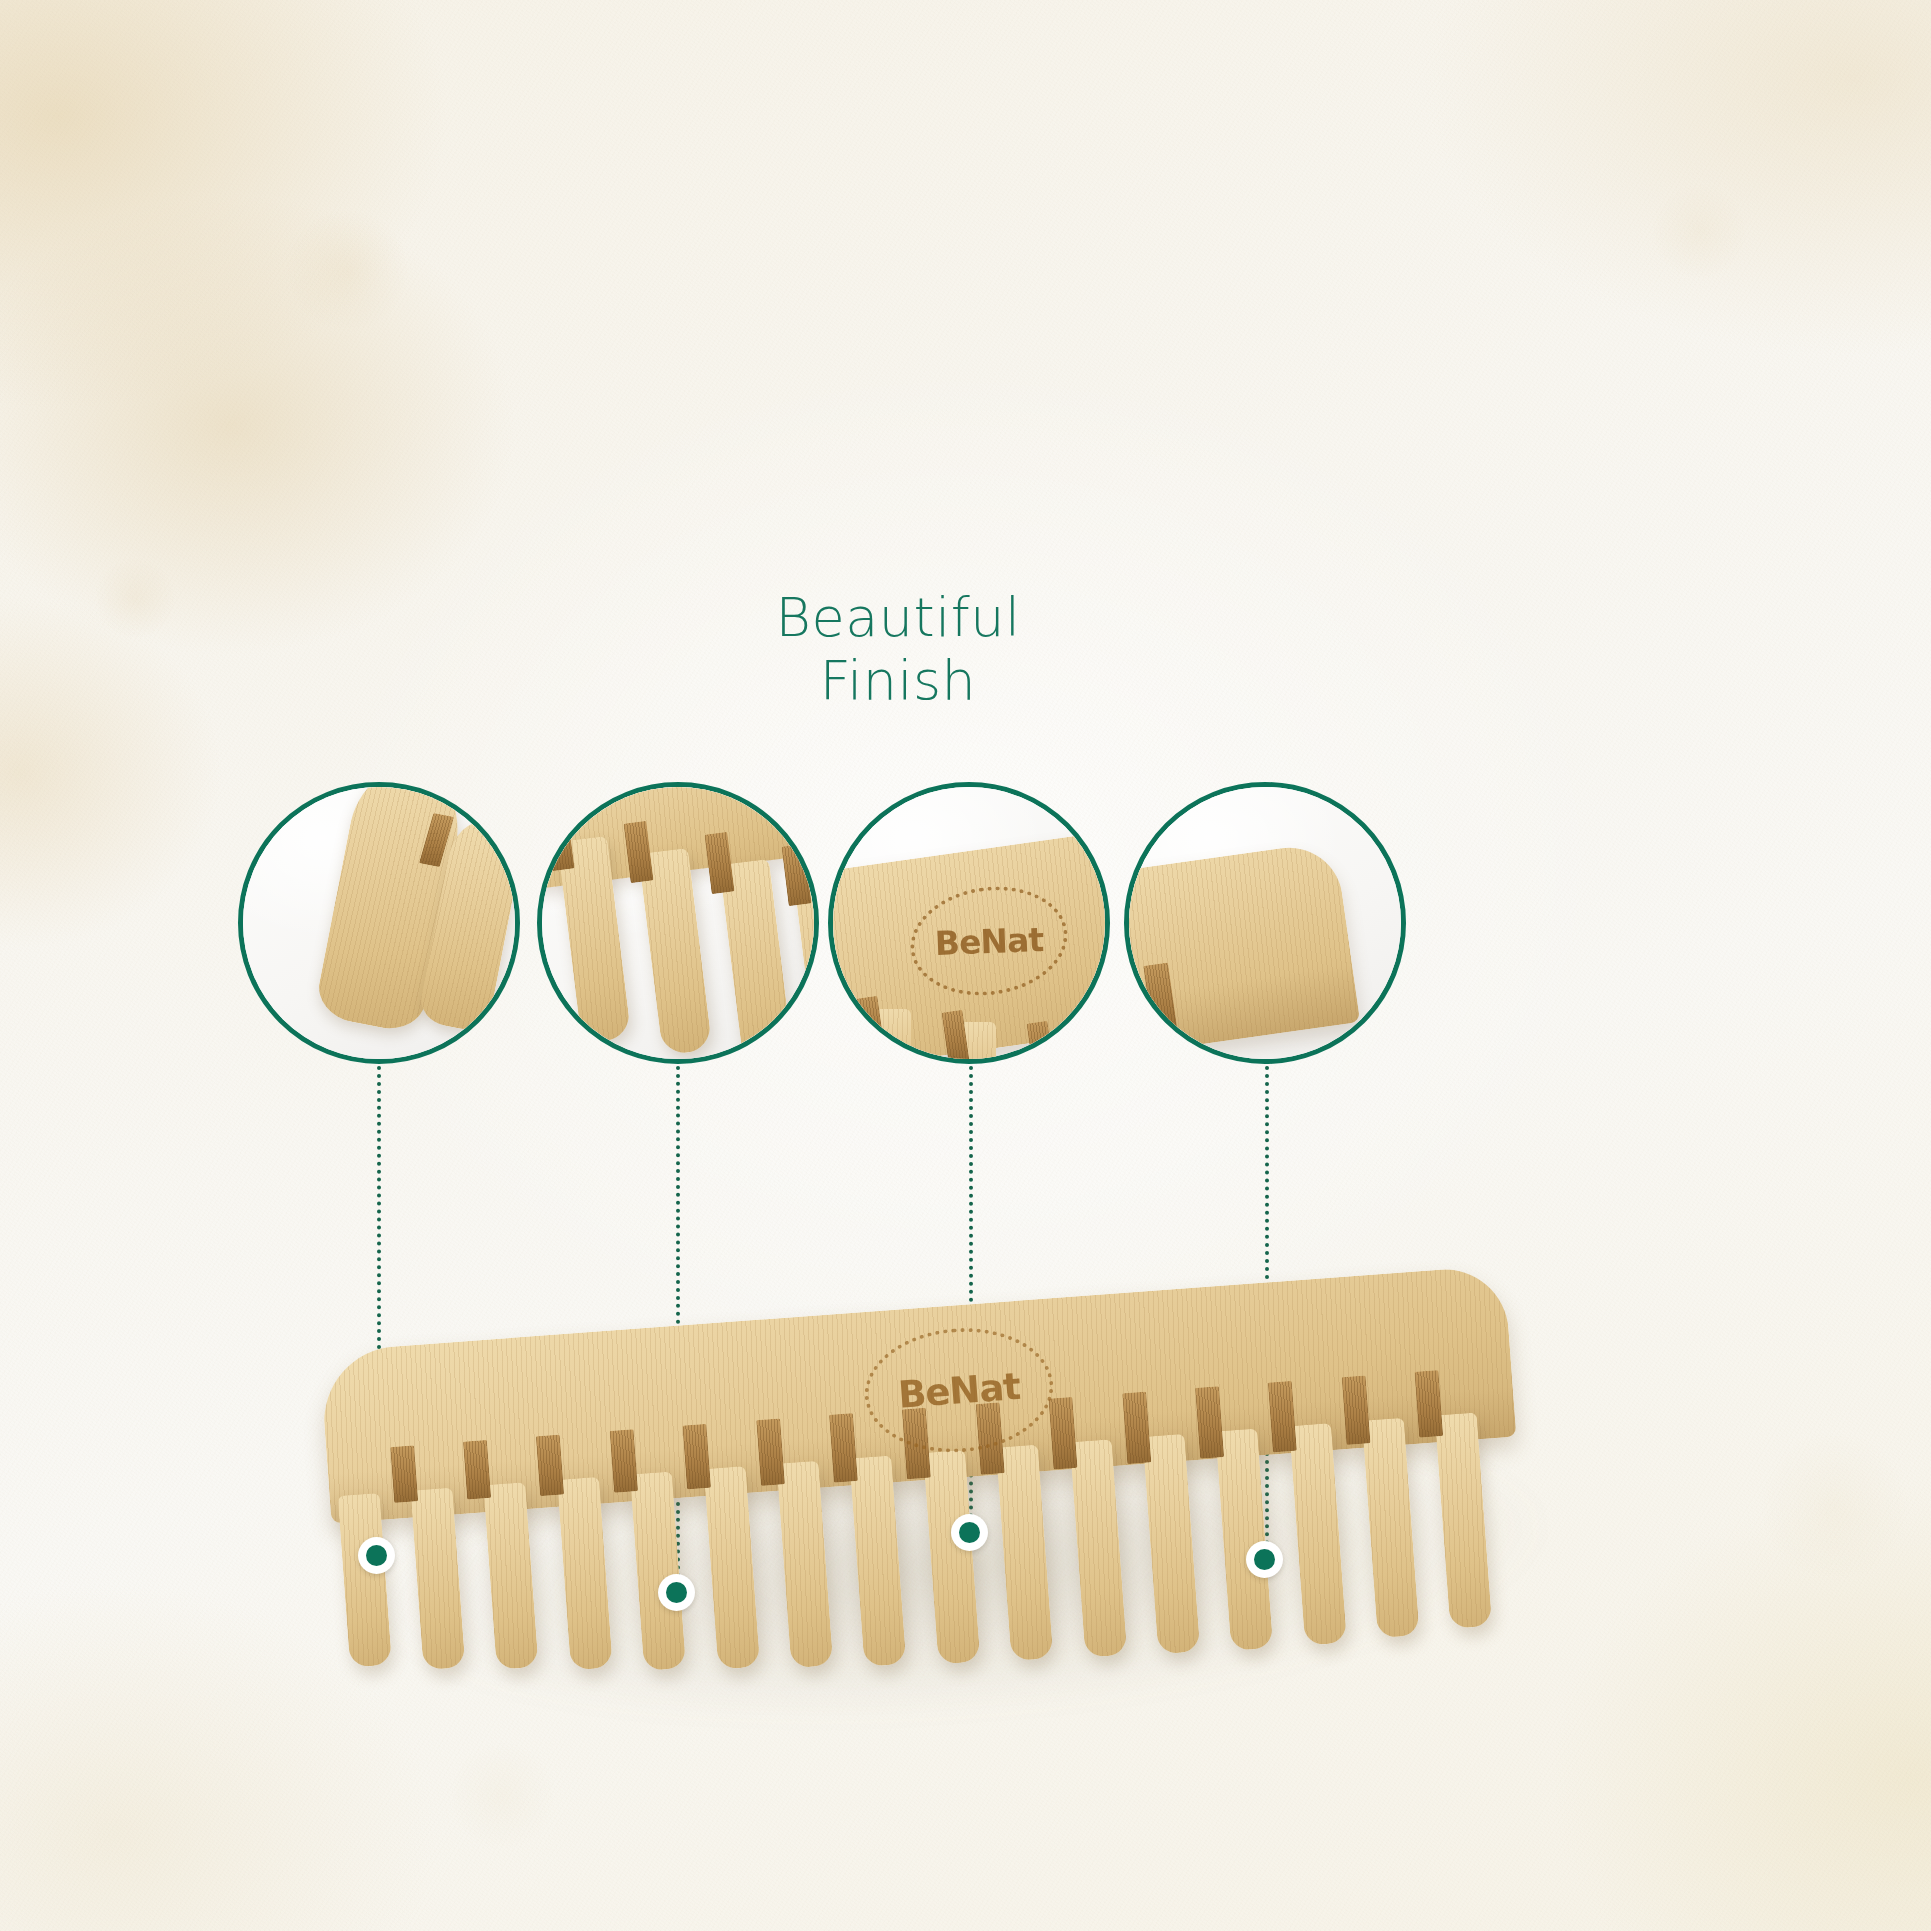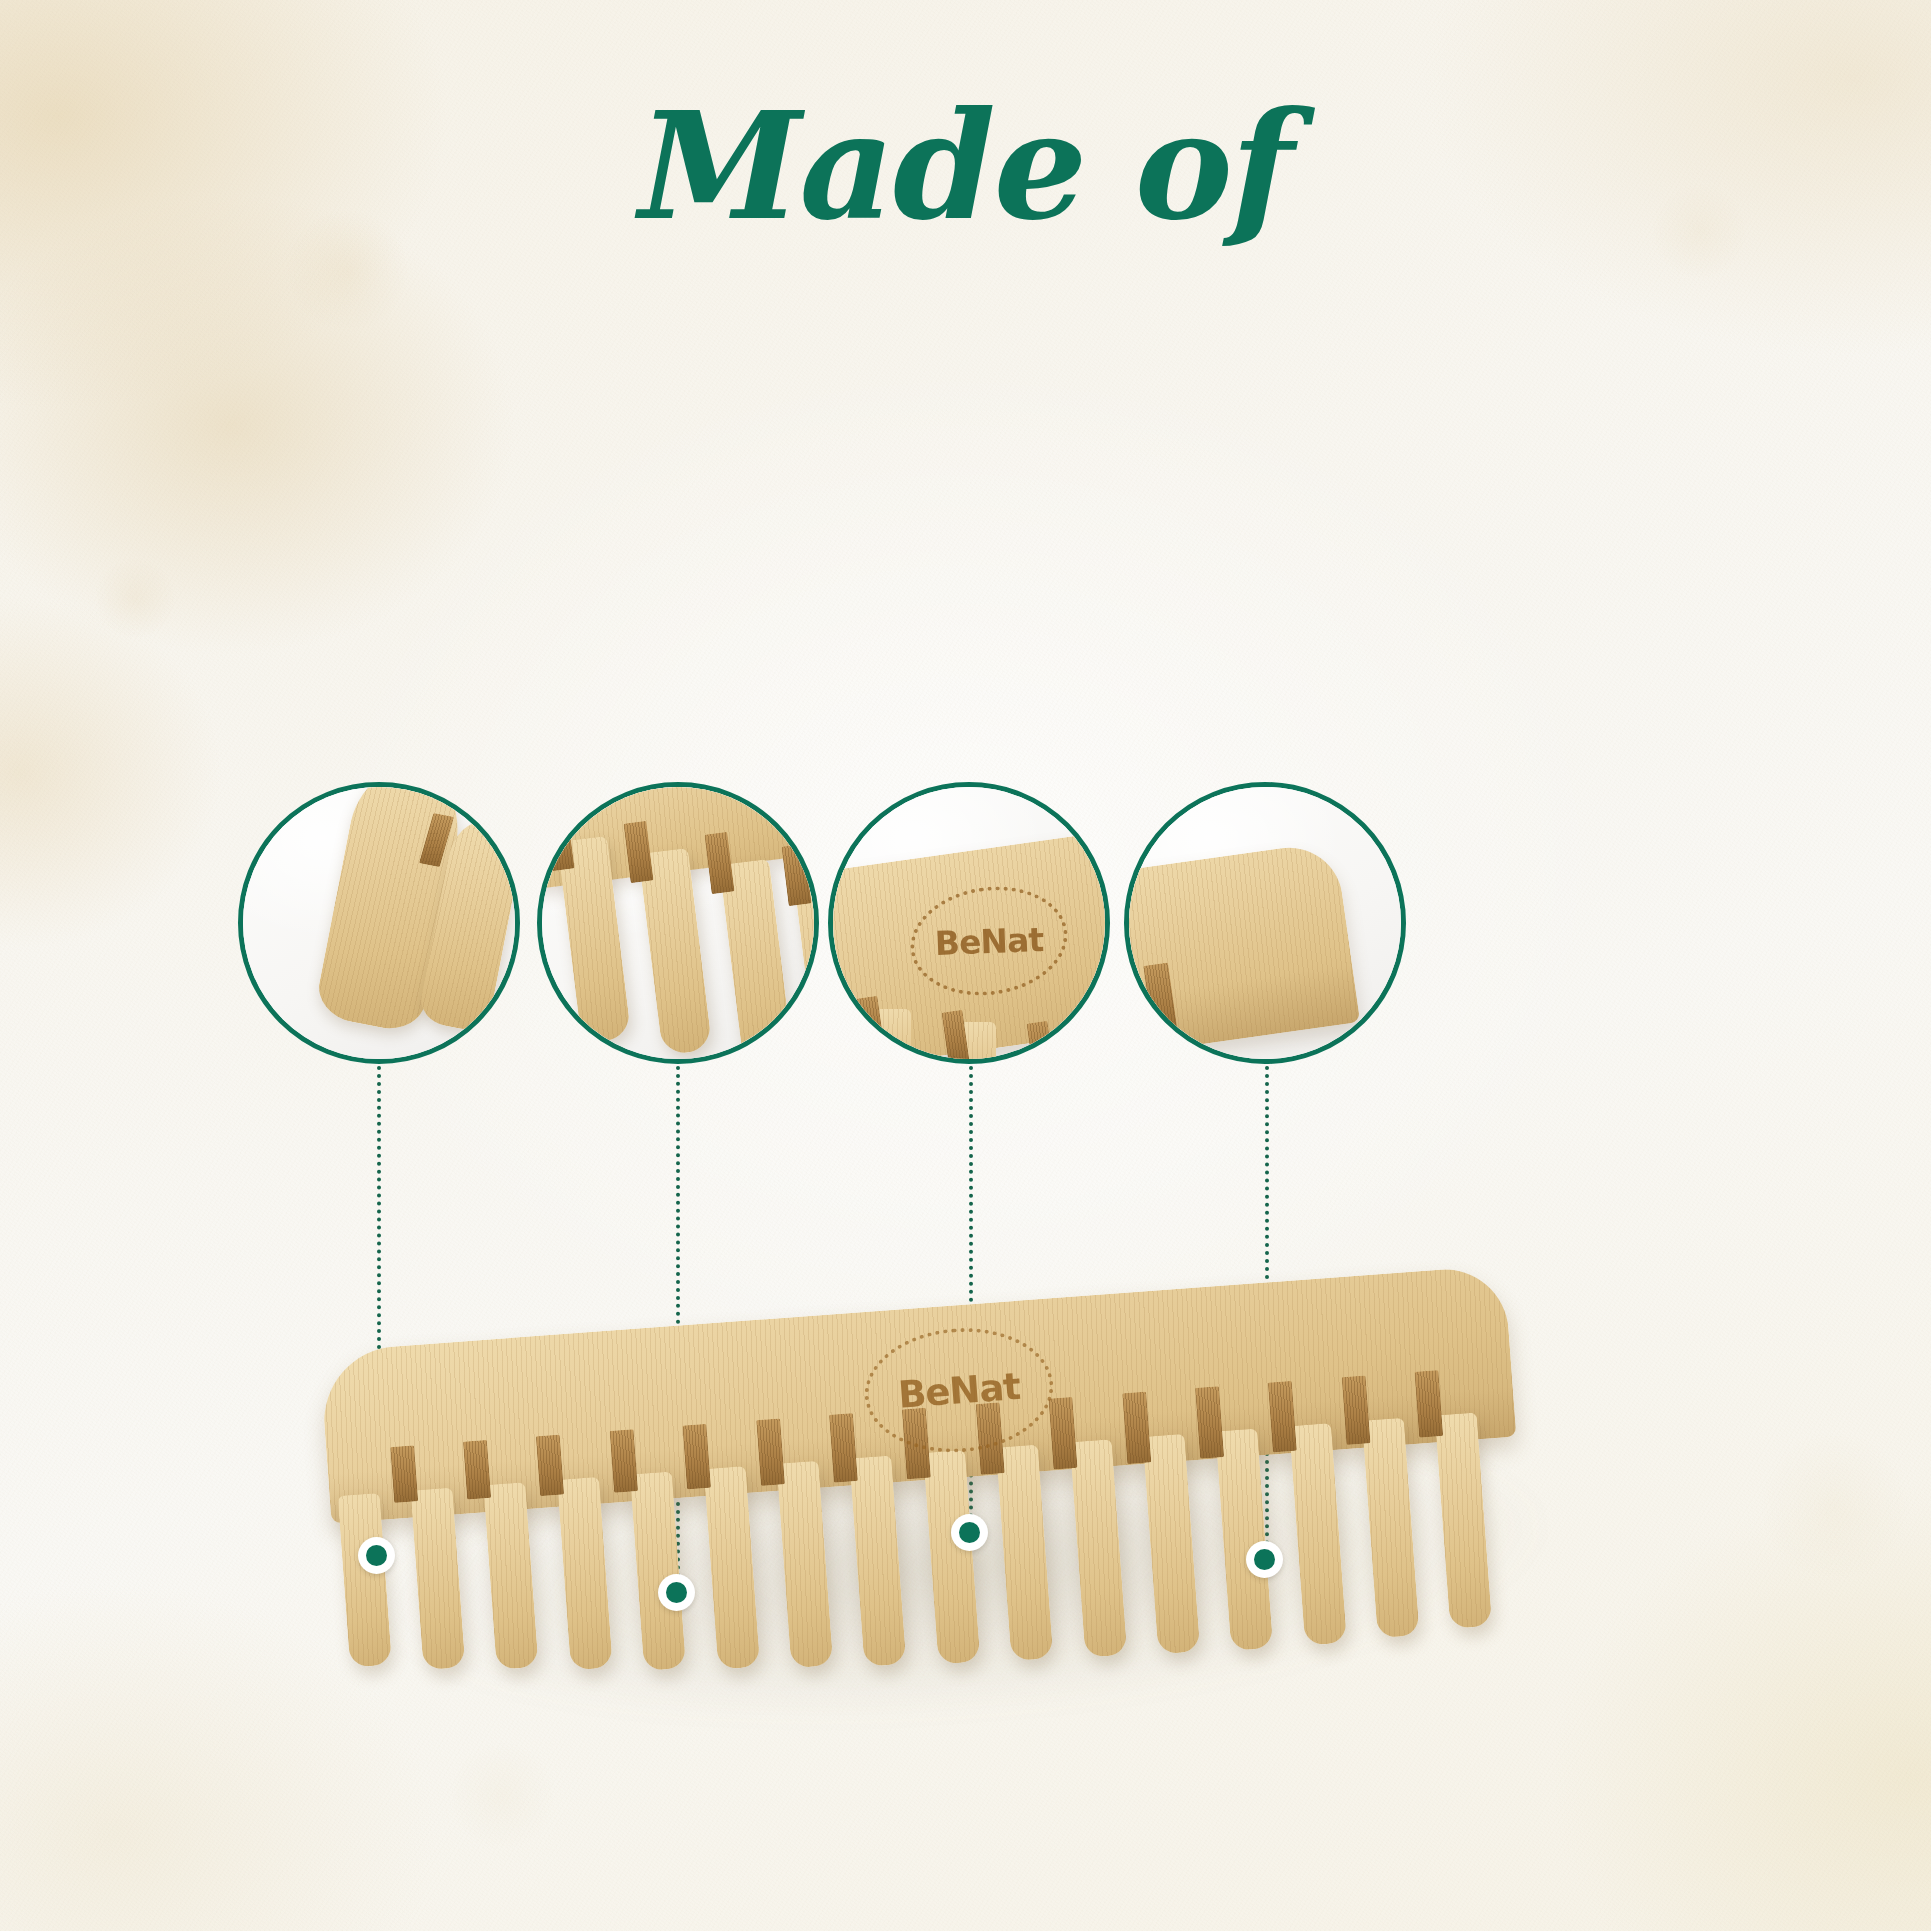--- a/index.html
+++ b/index.html
@@ -347,24 +347,27 @@
 </head>
 <body>
 
 <div id="stage">
 
   <div class="bg-base"></div>
   <div class="bg-noise"></div>
   <div class="bg-blotch"></div>
 
   <div class="headline">
-    <div class="headline-script">Made of</div>
   </div>
 
   <div class="labels-row">
+    <div class="label-cell">
+      <div class="label-text">Beautiful
+Finish</div>
+    </div>
   </div>
 
   <div class="circle" style="left:238px; top:782px;">
     <div class="circle-photo">
       <div class="c1-tooth-a bamboo"></div>
       <div class="c1-notch bamboo-dark"></div>
       <div class="c1-tooth-b bamboo"></div>
     </div>
   </div>
 

